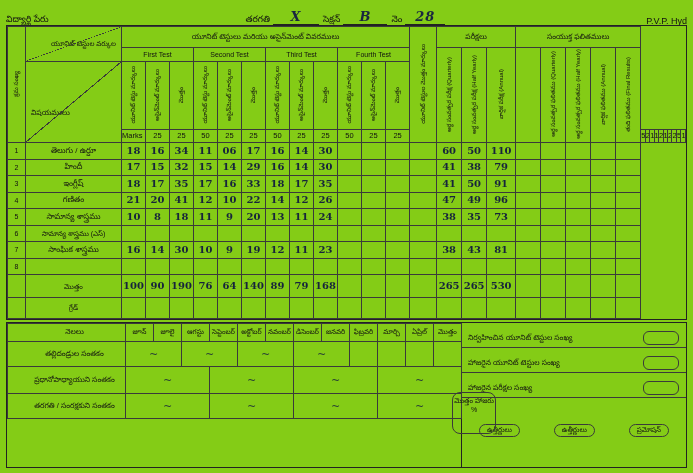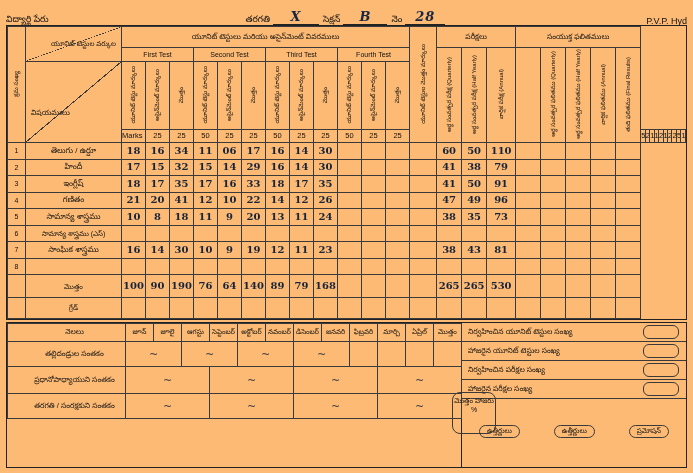--- a/index.html
+++ b/index.html
@@ -5,21 +5,21 @@
   html,body{margin:0;padding:0;background:#ffffff;}
   body{
     width:693px;height:473px;
     font-family:"Liberation Sans", sans-serif;
     color:#111;
     position:relative;
     overflow:hidden;
   }
   .page{
     position:absolute;inset:0;
-    background:#fdba74;
+    background:#84cc16;
   }
   
   .hdr{
     position:absolute;left:6px;top:4px;width:681px;height:22px;
     display:flex;align-items:flex-end;font-size:9px;
   }
   .hdr .lbl{white-space:nowrap;}
   .hdr .fill{
     flex:0 0 auto;border-bottom:1px solid #222;margin:0 4px 1px 3px;
     text-align:center;
@@ -94,21 +94,21 @@
   }
   table.months td{
     border:0.8px solid #3a3a3a;height:17px;text-align:center;padding:0;
     overflow:hidden;
   }
   table.months td.lbl{
     text-align:center;font-size:7.5px;padding-left:16px;
   }
   .rrow{
     display:flex;align-items:center;height:19px;border-bottom:0.8px solid #3a3a3a;
-    font-size:7.5px;padding-left:6px;box-sizing:border-box;
+    font-size:7.5px;padding-left:6px;box-sizing:border-box;margin-top:6px;
   }
   .rrow .txt{flex:1;}
   .rbox{
     width:34px;height:12px;border:0.9px solid #3a3a3a;border-radius:6px;margin-right:7px;
   }
   .sigrow{
     display:flex;align-items:center;justify-content:space-around;
     height:20px;margin-top:6px;font-size:7px;
   }
   .pill{
@@ -543,24 +543,20 @@
     <div class="btm-right">
       <div class="rrow">
         <span class="txt">నిర్వహించిన యూనిట్ టెస్టుల సంఖ్య</span>
         <span class="rbox"></span>
       </div>
       <div class="rrow">
         <span class="txt">హాజరైన యూనిట్ టెస్టుల సంఖ్య</span>
         <span class="rbox"></span>
       </div>
       <div class="rrow">
-        <span class="txt">నిర్వహించిన పరీక్షల సంఖ్య</span>
-        <span class="rbox"></span>
-      </div>
-      <div class="rrow">
         <span class="txt">హాజరైన పరీక్షల సంఖ్య</span>
         <span class="rbox"></span>
       </div>
 
       <div class="sigrow" style="margin-top:22px">
         <span class="pill">ఉత్తీర్ణులు</span>
         <span class="pill">ఉత్తీర్ణులు</span>
         <span class="pill">ప్రమోషన్</span>
       </div>
 

